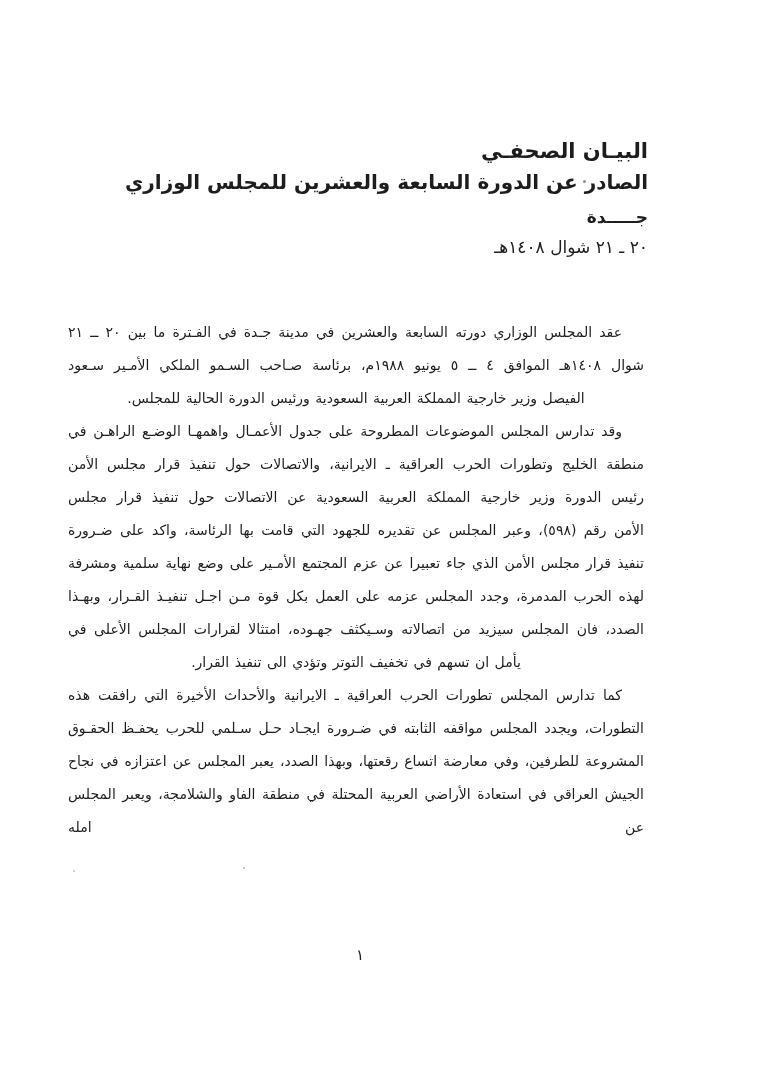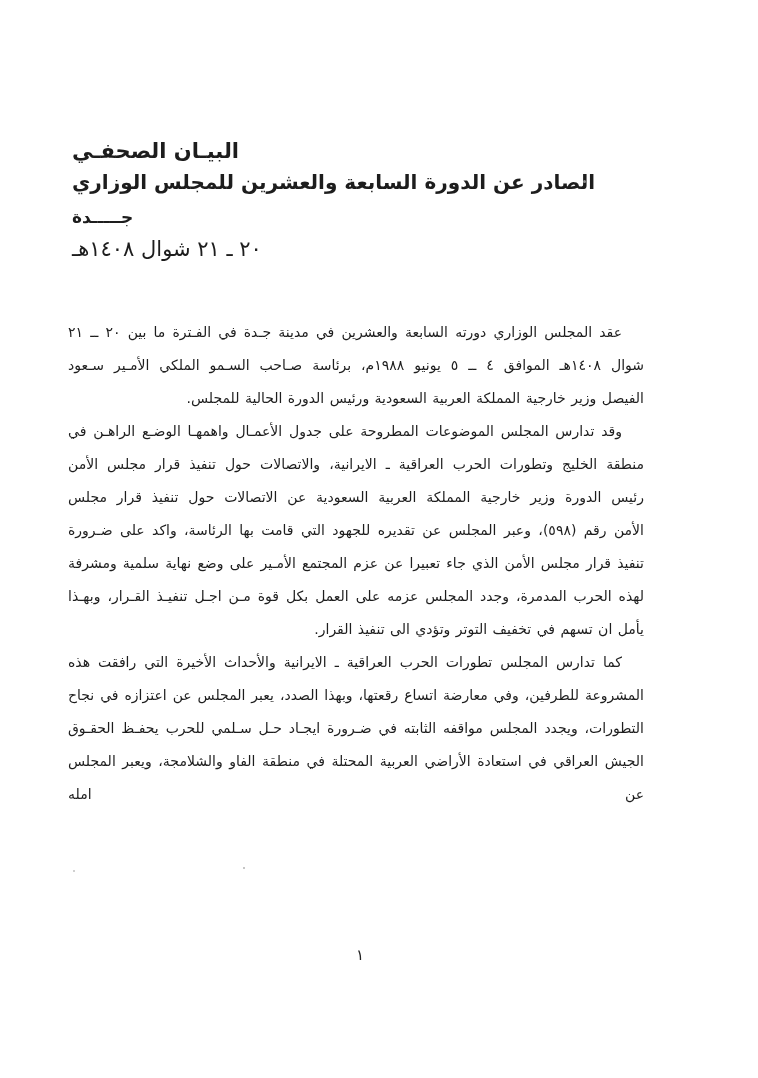--- a/index.html
+++ b/index.html
@@ -16,42 +16,42 @@
     overflow: hidden;
     font-family: "DejaVu Sans", sans-serif;
     color: #1d1d1d;
     direction: rtl;
   }
   
   .hdr {
     position: absolute;
     left: 72px;
     width: 576px;
-    text-align: left;
+    text-align: right;
     direction: rtl;
     white-space: nowrap;
   }
   .title    { top: 139px; font-size: 21px; font-weight: bold; letter-spacing: 0; }
   .subtitle { top: 170px; font-size: 20px; font-weight: bold; }
   .location { top: 207px; font-size: 17px; font-weight: bold; }
-  .date-h   { top: 237px; font-size: 21px; }
+  .date-h   { top: 237px; font-size: 17px; }
   .date-g   { top: 263px; font-size: 15px; }
 
   .body-block {
     position: absolute;
     left: 68px;
     top: 316px;
     width: 576px;
     direction: rtl;
     font-size: 14px;
     line-height: 33px;
     text-align: right;
     word-spacing: 1px;
   }
-  .line { min-height: 33px; }
+  .line { min-height: 33px; text-align: center; }
   .line.j {
     text-align: justify;
     text-align-last: justify;
   }
   .line.i { padding-right: 22px; }
 
   .pagenum {
     position: absolute;
     left: 72px;
     top: 946px;
@@ -82,25 +82,26 @@
     <div class="line j i">عقد المجلس الوزاري دورته السابعة والعشرين في مدينة جـدة في الفـترة ما بين ٢٠ ــ ٢١</div>
     <div class="line j">شوال ١٤٠٨هـ الموافق ٤ ــ ٥ يونيو ١٩٨٨م، برئاسة صـاحب السـمو الملكي الأمـير سـعود</div>
     <div class="line">الفيصل وزير خارجية المملكة العربية السعودية ورئيس الدورة الحالية للمجلس.</div>
 
     <div class="line j i">وقد تدارس المجلس الموضوعات المطروحة على جدول الأعمـال واهمهـا الوضـع الراهـن في</div>
     <div class="line j">منطقة الخليج وتطورات الحرب العراقية ـ الايرانية، والاتصالات حول تنفيذ قرار مجلس الأمن</div>
     <div class="line j">رئيس الدورة وزير خارجية المملكة العربية السعودية عن الاتصالات حول تنفيذ قرار مجلس</div>
     <div class="line j">الأمن رقم (٥٩٨)، وعبر المجلس عن تقديره للجهود التي قامت بها الرئاسة، واكد على ضـرورة</div>
     <div class="line j">تنفيذ قرار مجلس الأمن الذي جاء تعبيرا عن عزم المجتمع الأمـير على وضع نهاية سلمية ومشرفة</div>
     <div class="line j">لهذه الحرب المدمرة، وجدد المجلس عزمه على العمل بكل قوة مـن اجـل تنفيـذ القـرار، وبهـذا</div>
+    <div class="line j">الصدد، فان المجلس سيزيد من اتصالاته وسـيكثف جهـوده، امتثالا لقرارات المجلس الأعلى في</div>
     <div class="line">يأمل ان تسهم في تخفيف التوتر وتؤدي الى تنفيذ القرار.</div>
 
     <div class="line j i">كما تدارس المجلس تطورات الحرب العراقية ـ الايرانية والأحداث الأخيرة التي رافقت هذه</div>
+    <div class="line j">التطورات، ويجدد المجلس مواقفه الثابته في ضـرورة ايجـاد حـل سـلمي للحرب يحفـظ الحقـوق</div>
     <div class="line j">المشروعة للطرفين، وفي معارضة اتساع رقعتها، وبهذا الصدد، يعبر المجلس عن اعتزازه في نجاح</div>
-    <div class="line j">التطورات، ويجدد المجلس مواقفه الثابته في ضـرورة ايجـاد حـل سـلمي للحرب يحفـظ الحقـوق</div>
     <div class="line j">الجيش العراقي في استعادة الأراضي العربية المحتلة في منطقة الفاو والشلامجة، ويعبر المجلس عن امله</div>
 
   </div>
 
   <div class="pagenum">١</div>
 
   <div class="speck s1"></div>
   <div class="speck s2"></div>
   <div class="speck s3"></div>
 

